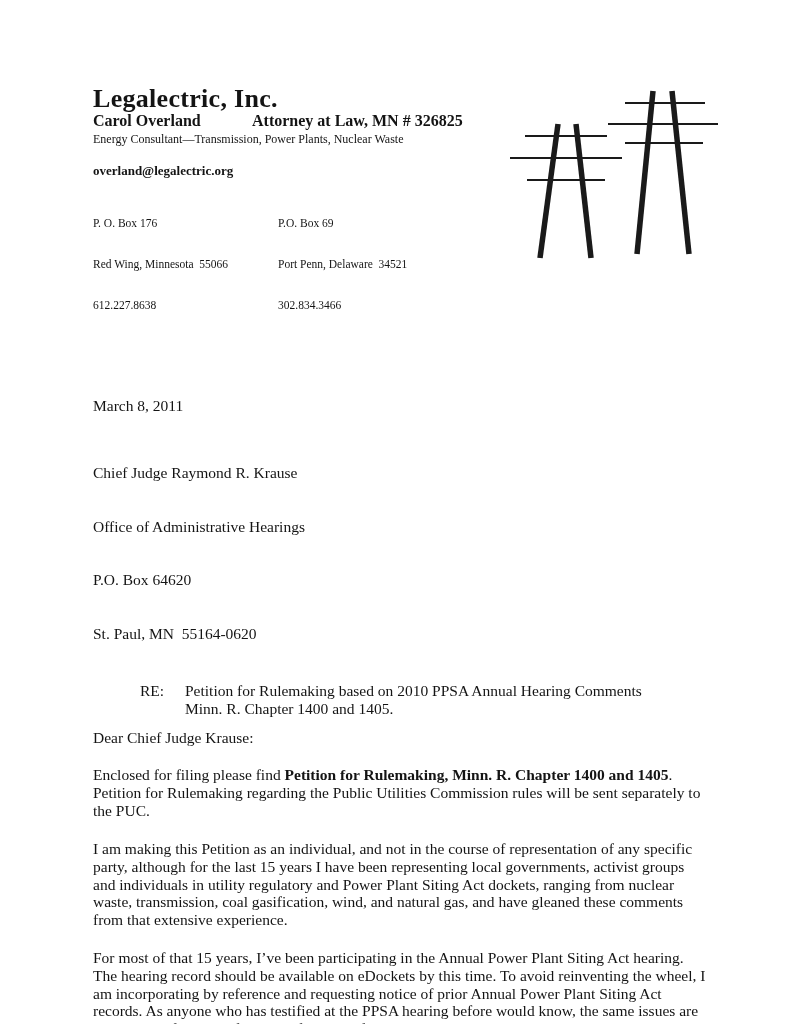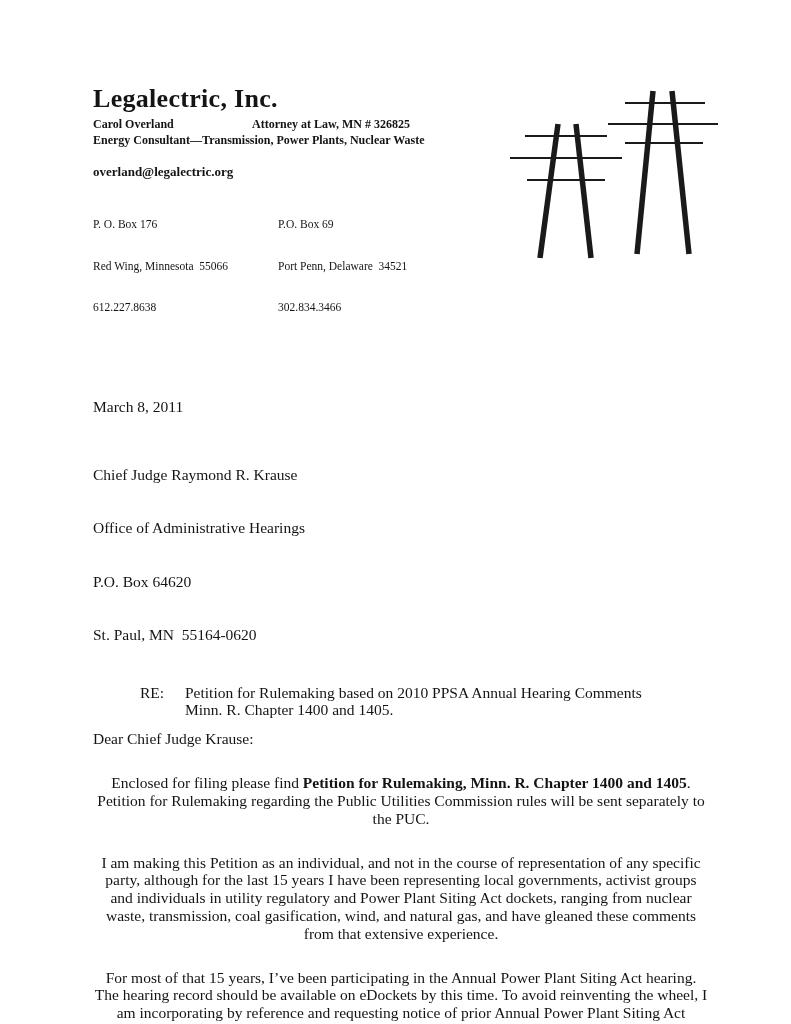--- a/index.html
+++ b/index.html
@@ -4,35 +4,35 @@
 <style>
   html,body { margin:0; padding:0; background:#fff; }
   .page {
     position:relative; width:791px; height:1024px; background:#ffffff;
     font-family:"Liberation Serif","DejaVu Serif",serif; color:#141414;
     overflow:hidden;
     border-radius:25px;
   }
   .content { position:absolute; left:93px; top:0; width:616px; padding-top:86px; font-size:15.5px; line-height:1.15; }
   .company { font-size:26px; font-weight:bold; line-height:1.0; letter-spacing:0.3px; }
-  .name-line { display:flex; margin-top:6px; font-weight:bold; font-size:12px; line-height:1.1;align-items:flex-end; }
+  .name-line { display:flex; font-weight:bold; font-size:16px; line-height:1.1;align-items:flex-end; }
   .name-line .atty-name { width:159px; flex:none; }
-  .tagline { font-weight:bold; font-size:12px; margin-top:3px; line-height:1.1; }
+  .tagline { font-weight:normal; font-size:12px; margin-top:3px; line-height:1.1; }
   .email { font-weight:bold; font-size:13px; margin-top:18px; line-height:1.1; }
   .addresses { display:flex; margin-top:11px; font-size:11.5px; line-height:1.2; }
   .addr-col-left { width:185px; flex:none; white-space:pre-wrap; }
   .addr-col-right { white-space:pre-wrap; }
   .towers { position:absolute; left:508px; top:85px; }
   .date-line { margin-top:56px; }
   .recipient { margin-top:14px; white-space:pre-wrap; }
   .re-block { display:flex; margin-top:4px; margin-left:47px; }
   .re-label { width:45px; flex:none; }
   .re-text { width:470px; }
   .salutation { margin-top:11px; }
-  .para { margin:26px 0 0 0;text-align:center; }
+  .para { margin:20px 0 0 0; }
   strong { font-weight:bold; }
 </style>
 </head>
 <body>
 
 <div class="page">
 
   <svg class="towers" width="212" height="175" viewBox="0 0 212 175" aria-hidden="true">
     <g stroke="#1a1a1a" fill="none">
 

